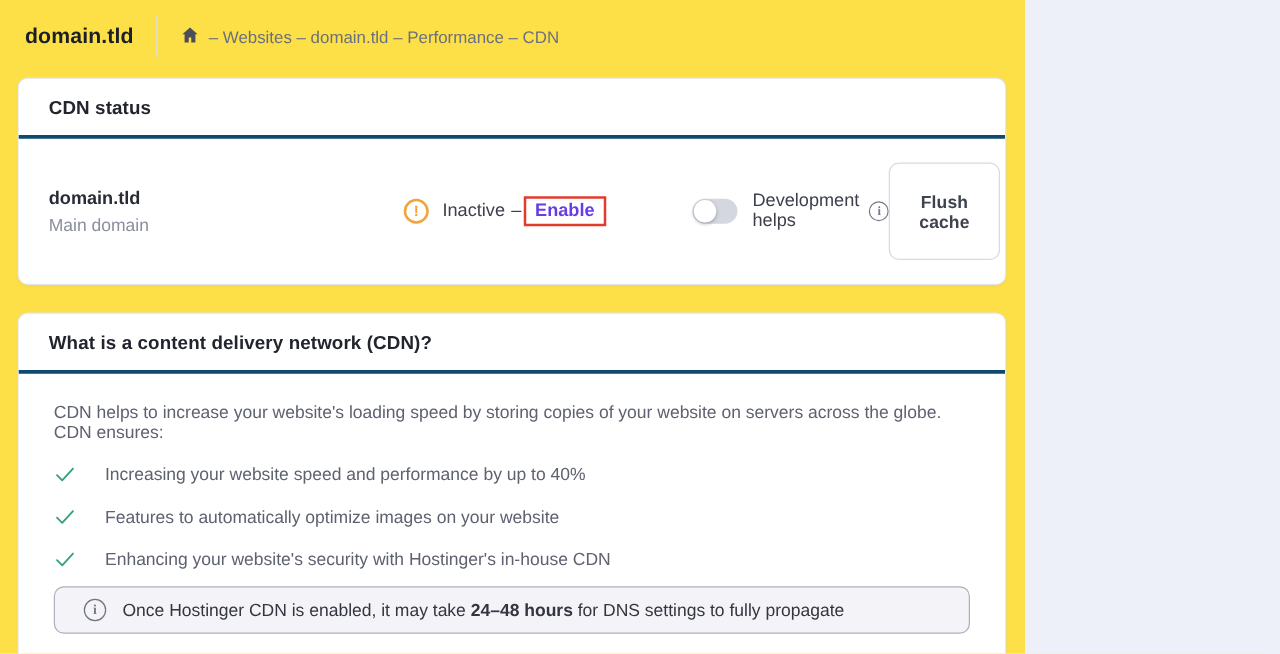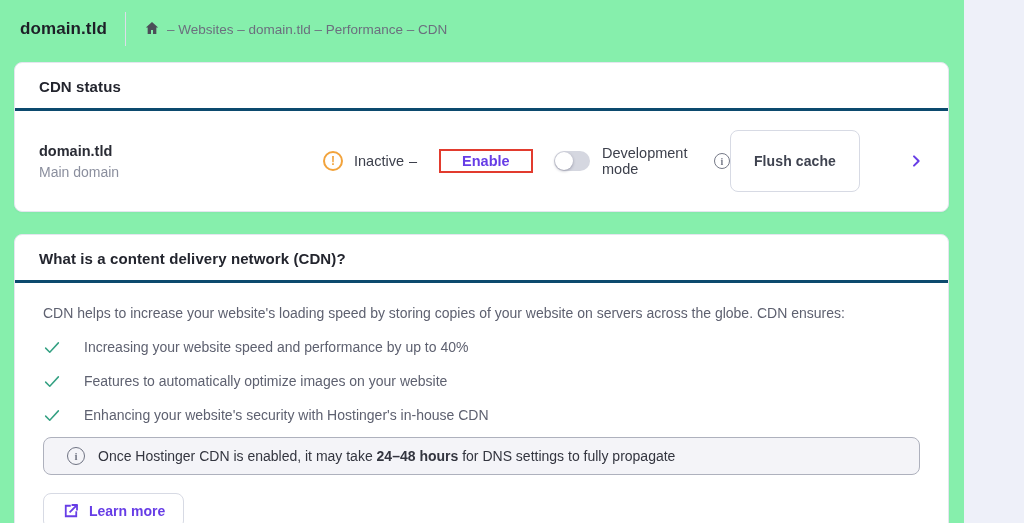--- a/index.html
+++ b/index.html
@@ -1,18 +1,18 @@
 <!DOCTYPE html>
 <html><head>
 <meta charset="utf-8">
 <style>
   * { margin:0; padding:0; box-sizing:border-box; }
   html,body { background:#eef0f9; }
   body { font-family:"Liberation Sans", sans-serif; }
-  .page { width:964px; height:523px; background:#86efac; position:relative; overflow:hidden; }
+  .page { width:820px; height:523px; background:#fde047; position:relative; overflow:hidden; }
 
   
   .topbar { display:flex; align-items:center; height:58px; padding-left:20px; }
   .site-name { font-size:17px; font-weight:700; color:#1d1f27; letter-spacing:.1px; }
   .topbar-divider { width:1px; height:34px; background:#dcdee9; margin:0 18px; }
   .breadcrumb { display:flex; align-items:center; gap:7px; color:#6b6f7e; font-size:13.5px; }
   .home-icon { display:inline-flex; margin-top:-2px; }
 
   
   .card { background:#fff; border:1px solid #e4e6ef; border-radius:8px; margin:0 15px 0 14px;
@@ -26,21 +26,21 @@
   .status-row { display:flex; align-items:center; padding:19px 24px; }
   .domain-col { flex:0 0 284px; }
   .domain-name { font-size:14.5px; font-weight:700; color:#2a2c35; margin-bottom:5px; }
   .domain-type { font-size:14px; color:#8b8f9e; }
   .status-group { flex:0 0 231px; display:flex; align-items:center; }
   .warning-icon { width:20px; height:20px; border:2px solid #f2a33c; border-radius:50%;
                   color:#f2a33c; font-size:12px; font-weight:700; display:inline-flex;
                   align-items:center; justify-content:center; margin-right:11px; flex:none; }
   .status-text { font-size:14.5px; color:#3d404c; }
   .status-sep { font-size:14.5px; color:#3d404c; margin:0 2px 0 5px; }
-  .annotation-box { border:2px solid #e23b2e; padding:2px 21px; display:inline-flex;margin-left:20px; }
+  .annotation-box { border:2px solid #e23b2e; padding:2px 7px; display:inline-flex; }
   .enable-link { font-size:14.5px; font-weight:700; color:#673de6; text-decoration:none; }
   .devmode-group { flex:1; display:flex; align-items:center; }
   .toggle { width:36px; height:20px; border-radius:10px; background:#d5d7e0; position:relative;
             flex:none; cursor:pointer; }
   .toggle-knob { position:absolute; left:1px; top:1px; width:18px; height:18px; border-radius:50%;
                  background:#fff; box-shadow:0 1px 3px rgba(30,30,60,.35); }
   .devmode-label { font-size:14.5px; color:#3d404c; margin-left:12px; }
   .info-icon { width:16px; height:16px; border:1.5px solid #757987; border-radius:50%;
                color:#757987; font-size:10px; font-weight:700; display:inline-flex;
                align-items:center; justify-content:center; margin-left:8px; flex:none;
@@ -100,21 +100,21 @@
         <span class="status-text">Inactive</span>
         <span class="status-sep">–</span>
         <span class="annotation-box">
           <a href="#" class="enable-link">Enable</a>
         </span>
       </div>
       <div class="devmode-group">
         <span class="toggle">
           <span class="toggle-knob"></span>
         </span>
-        <span class="devmode-label">Development mode</span>
+        <span class="devmode-label">Development helps</span>
         <span class="info-icon">i</span>
       </div>
       <button class="btn-outline">Flush cache</button>
       <span class="chevron-right">
         <svg width="16" height="16" viewBox="0 0 24 24" fill="none" stroke="#673de6" stroke-width="3" stroke-linecap="round" stroke-linejoin="round">
             <polyline points="9 5 16 12 9 19"></polyline>
           </svg>
       </span>
     </div>
   </section>

